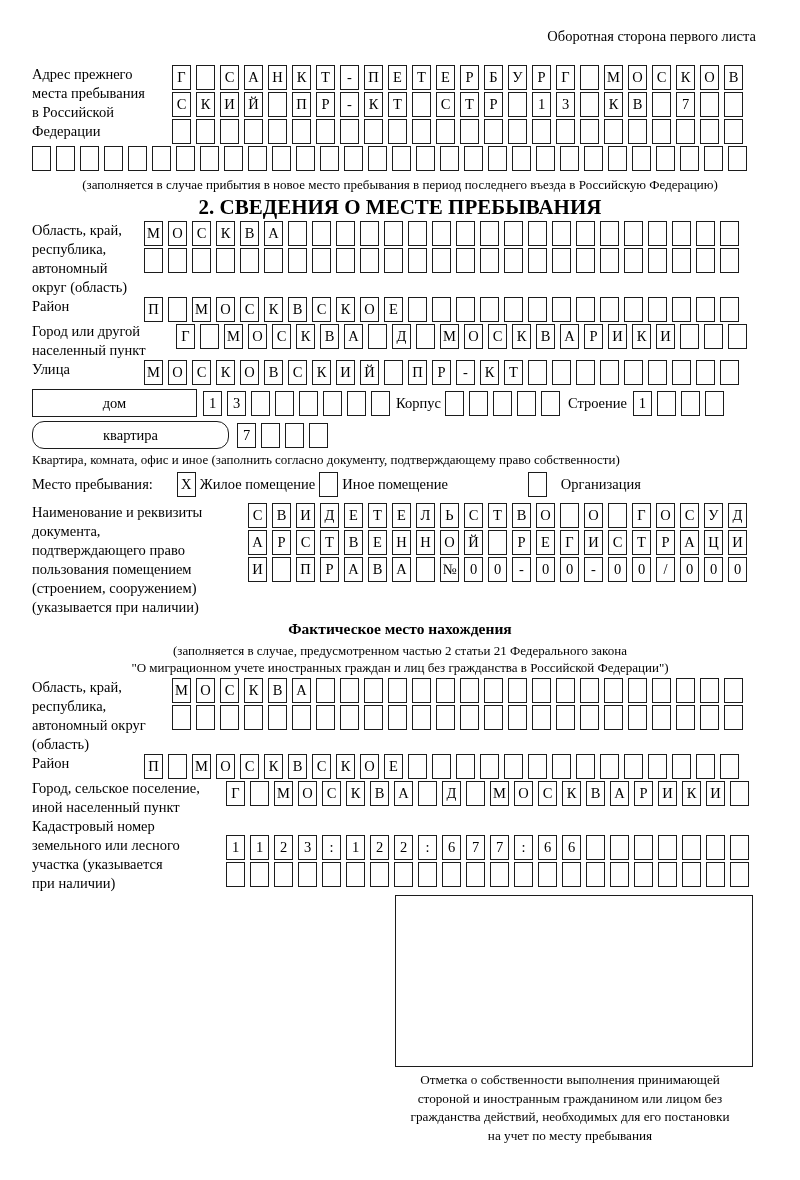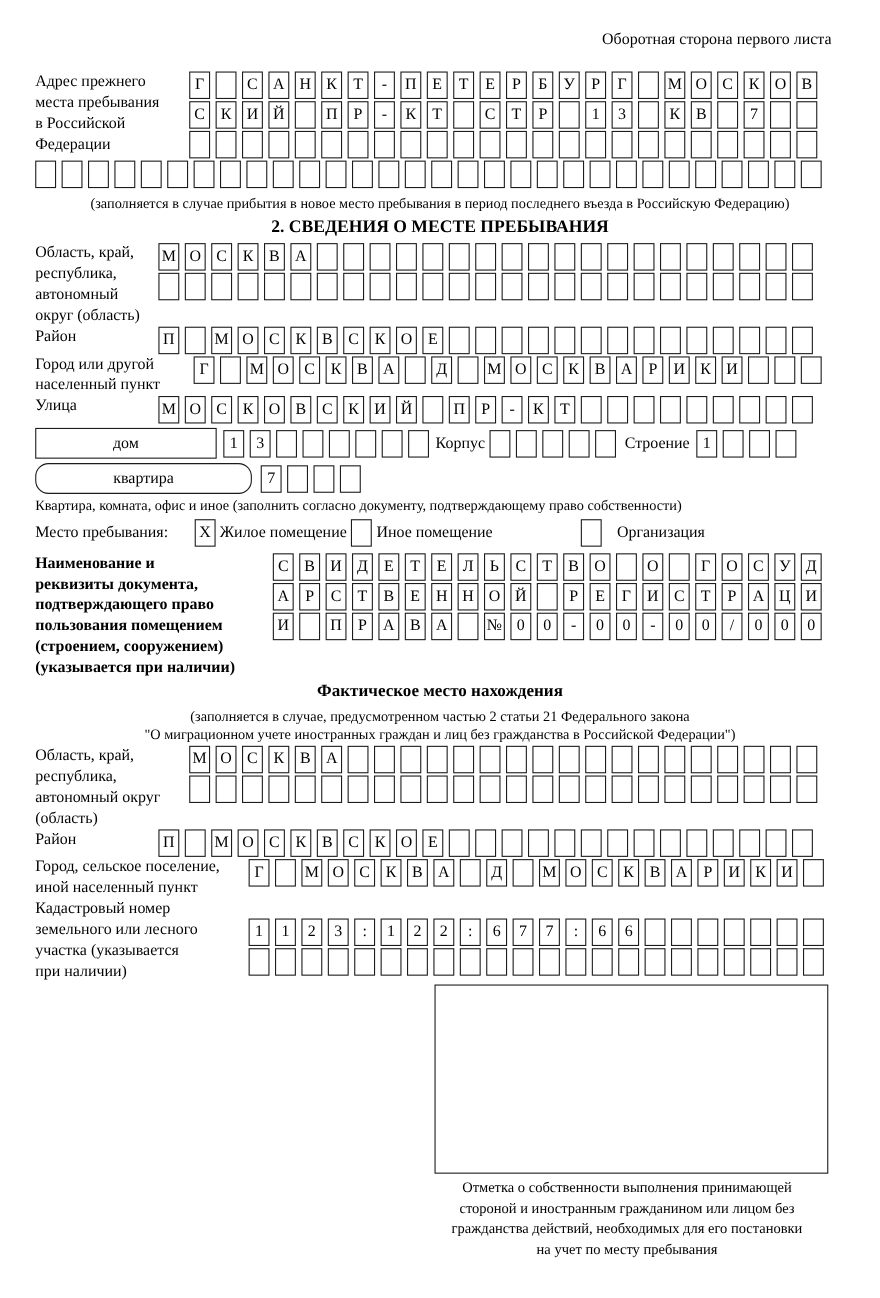--- a/index.html
+++ b/index.html
@@ -8,34 +8,34 @@
 
   .header-note{font-size:14.5px;text-align:right;padding-right:44px;margin-bottom:20px;}
 
   .field{display:flex;align-items:flex-start;}
   .label{font-size:14.5px;line-height:19px;flex:none;}
   .w120{width:120px;margin-right:20px;}
   .w104{width:104px;margin-right:8px;}
   .w128{width:128px;margin-right:12px;}
   .w136{width:136px;margin-right:8px;}
   .w182{width:182px;margin-right:12px;}
-  .w205{width:205px;margin-right:11px;font-weight:bold;}
+  .w205{width:205px;margin-right:11px;}
   .inner150{display:inline-block;max-width:152px;}
   .inner180{display:inline-block;max-width:182px;}
 
   .cellcol{display:flex;flex-direction:column;gap:2px;}
   .cells{display:flex;gap:5px;}
   .cell{flex:none;width:19px;height:25px;box-sizing:border-box;border:1.5px solid #1c1c1c;
         display:inline-flex;align-items:center;justify-content:center;
         font-size:14.5px;line-height:1;background:#fff;}
   .fullrow{margin-top:2px;}
 
   .note{font-size:13px;line-height:17px;}
   .note-center{text-align:center;width:736px;margin-top:5px;}
-  .sec-title{font-size:16px;font-weight:bold;text-align:center;width:736px;margin-top:4px;margin-bottom:4px;line-height:20px;}
+  .sec-title{font-size:21px;font-weight:bold;text-align:center;width:736px;margin-top:4px;margin-bottom:4px;line-height:20px;}
 
   .domrow{display:flex;align-items:center;margin-top:4px;margin-bottom:2px;}
   .widebox{box-sizing:border-box;border:1.5px solid #1c1c1c;height:28px;display:flex;align-items:center;justify-content:center;font-size:14.5px;flex:none;}
   .boxdom{width:165px;margin-right:6px;}
   .boxkv{width:197px;margin-right:8px;border-radius:12px;}
   .inline-label{font-size:14.5px;flex:none;}
   .ml4{margin-left:4px;}  .ml6{margin-left:6px;}  .ml8{margin-left:8px;}
   .ml12{margin-left:4px;} .ml14{margin-left:14px;} .ml24{margin-left:24px;} .ml80{margin-left:80px;}
 
   .mesto-row{display:flex;align-items:center;margin-top:4px;}

